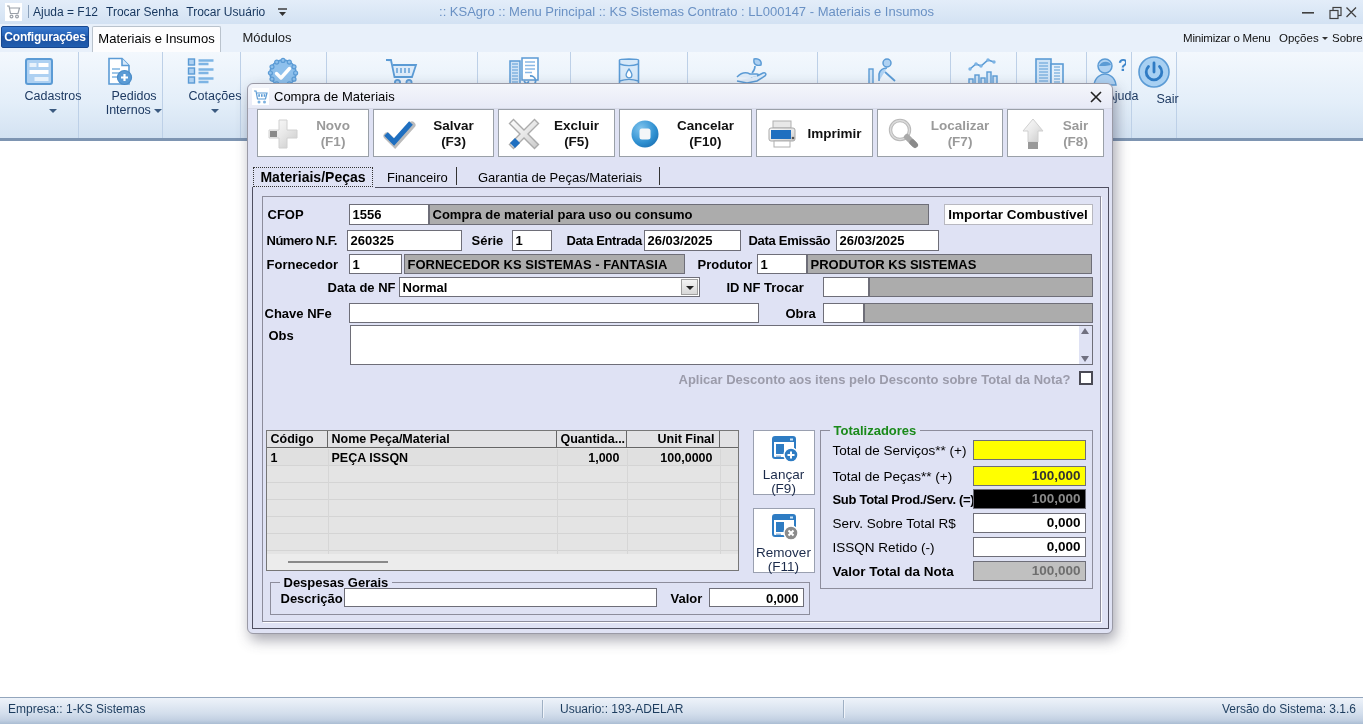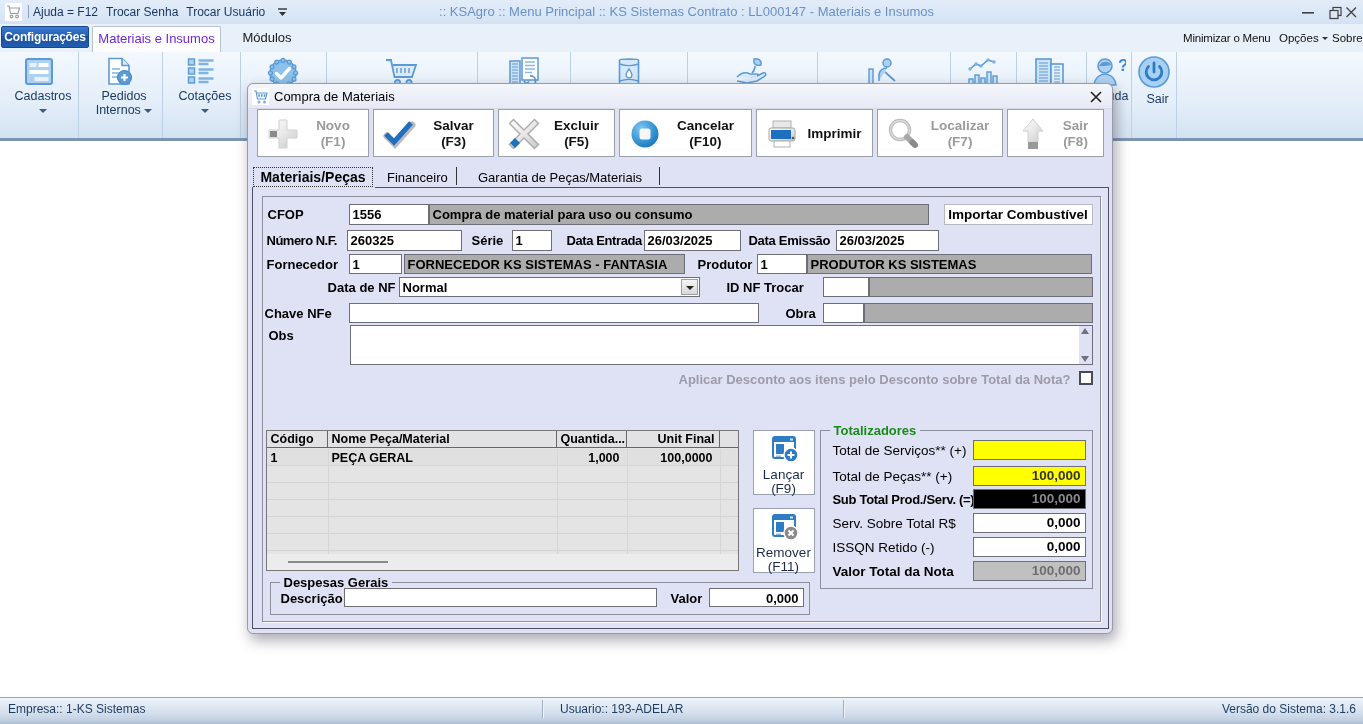--- a/index.html
+++ b/index.html
@@ -19,33 +19,33 @@
 
 
 #tabrow { position:absolute; left:0; top:24px; width:1363px; height:28px;
   background:#e8f0fa; }
 #cfgbtn { position:absolute; left:1px; top:2px; width:88px; height:22px;
   background:linear-gradient(#3a7ad0,#2360b4 45%,#1b4f9e 46%,#215eb0);
   border:1px solid #17478f; border-radius:2px; color:#fff; font-size:12px;
   font-weight:bold; letter-spacing:-0.2px; text-align:center; line-height:21px; }
 #activetab { position:absolute; left:92px; top:2px; width:129px; height:26px;
   background:#fdfdfe; border:1px solid #bac3cd; border-bottom:none;
-  border-radius:2px 2px 0 0; color:#6d28d9; font-size:13px; text-align:center; line-height:24px; }
+  border-radius:2px 2px 0 0; color:#000000; font-size:13px; text-align:center; line-height:24px; }
 #modtab { position:absolute; left:237px; top:2px; width:60px; height:24px;
   color:#1a1a1a; font-size:13px; text-align:center; line-height:24px; }
 
 
 #toolbar { position:absolute; left:0; top:52px; width:1363px; height:86px;
   background:linear-gradient(#f3f8fd,#e3eef9 60%,#d3e2f2); }
 #toolbarline { position:absolute; left:0; top:138px; width:1363px; height:3px;
   background:#7e95b2; }
 .tsep { position:absolute; top:52px; height:86px; width:1px; background:#bdd0e7; }
 .tbtn { position:absolute; top:52px; height:86px; text-align:center; color:#1e3a62; font-size:12.5px; }
 .tbtn .ic { position:absolute; left:50%; transform:translateX(-50%); top:5px; }
-.tbtn .lbl { position:absolute; top:37px; left:4px; width:100%; line-height:14px; }
+.tbtn .lbl { position:absolute; top:37px; left:14px; width:100%; line-height:14px; }
 .caret { display:inline-block; width:0; height:0; border-left:4px solid transparent;
   border-right:4px solid transparent; border-top:4px solid #3b5a80; vertical-align:middle; }
 
 
 #main { position:absolute; left:0; top:141px; width:1363px; height:556px; background:#fff; }
 
 
 #statusbar { position:absolute; left:0; top:697px; width:1363px; height:27px;
   background:linear-gradient(#eef3fa,#d3deec 60%,#c2d0e2 85%,#aabdd3); border-top:1px solid #93a6bd;
   font-size:12px; color:#1c3c5e; }
@@ -509,21 +509,21 @@
           <div class="grow" style="top:35px"></div>
           <div class="grow" style="top:52px"></div>
           <div class="grow" style="top:69px"></div>
           <div class="grow" style="top:86px"></div>
           <div class="grow" style="top:103px"></div>
           <div class="gv" style="left:61px"></div>
           <div class="gv" style="left:290px"></div>
           <div class="gv" style="left:360px"></div>
           <div class="gv" style="left:453px"></div>
           <div class="gc" style="left:0;top:19px;width:61px">1</div>
-          <div class="gc" style="left:61px;top:19px;width:229px">PEÇA GERAL</div>
+          <div class="gc" style="left:61px;top:19px;width:229px">PEÇA ISSQN</div>
           <div class="gc num" style="left:290px;top:19px;width:70px">1,000</div>
           <div class="gc num" style="left:360px;top:19px;width:93px">100,0000</div>
           <div class="abs" style="left:0;bottom:0;width:471px;height:16px;background:#ececec"></div>
           <div class="abs" style="left:21px;bottom:7px;width:100px;height:2px;background:#8a8a8a"></div>
         </div>
 
         <div class="sbtn" style="top:242px">
           <svg class="abs" style="left:18px;top:5px" width="27" height="27" viewBox="0 0 27 27">
             <rect x="1" y="1" width="22" height="21" rx="2" fill="#fff" stroke="#2e7cc3" stroke-width="2"></rect>
             <rect x="1" y="1" width="22" height="5" fill="#2e7cc3"></rect>

